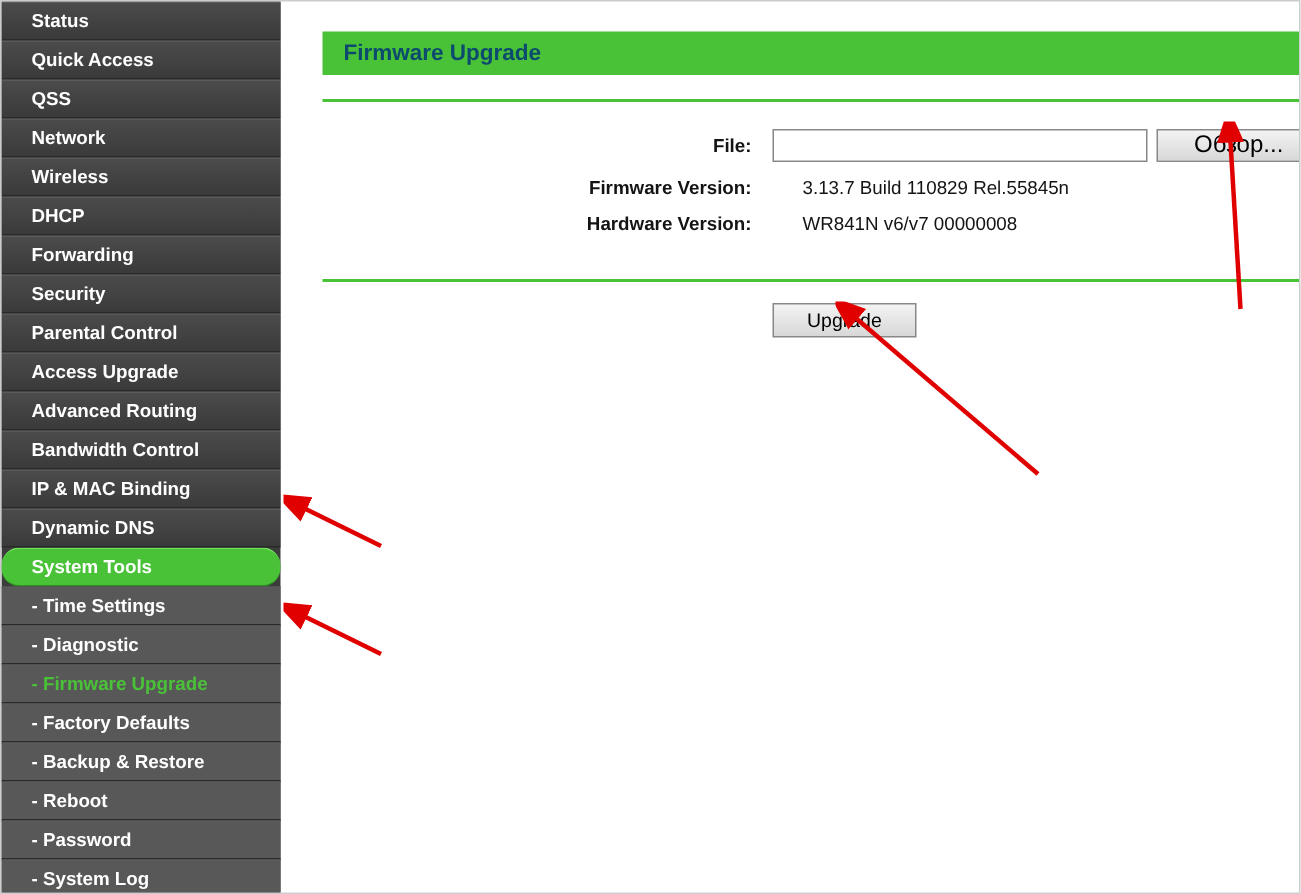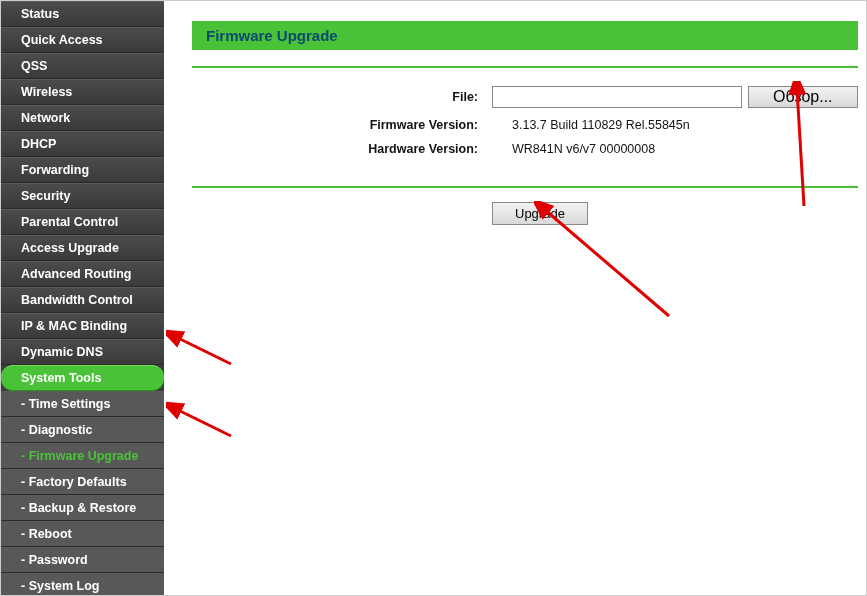--- a/index.html
+++ b/index.html
@@ -11,21 +11,21 @@
     position: relative;
     overflow: hidden;
     border: 1px solid #ccc;
     box-shadow: 4px 4px 8px rgba(0,0,0,0.25);
   }
   .layout {
     display: flex;
     height: 100%;
   }
   .sidebar {
-    width: 163px;
+    width: 186px;
     background: #3c3c3c;
     flex-shrink: 0;
   }
   .sidebar-item {
     display: block;
     width: 100%;
     padding: 5px 10px 5px 20px;
     color: #fff;
     font-size: 12.5px;
     font-weight: bold;
@@ -120,22 +120,22 @@
   .arrow svg { display: block; }
 </style>
 </head>
 <body>
 
 <div class="layout">
   <div class="sidebar">
     <div class="sidebar-item">Status</div>
     <div class="sidebar-item">Quick Access</div>
     <div class="sidebar-item">QSS</div>
+    <div class="sidebar-item">Network</div>
     <div class="sidebar-item">Wireless</div>
-    <div class="sidebar-item">Network</div>
     <div class="sidebar-item">DHCP</div>
     <div class="sidebar-item">Forwarding</div>
     <div class="sidebar-item">Security</div>
     <div class="sidebar-item">Parental Control</div>
     <div class="sidebar-item">Access Upgrade</div>
     <div class="sidebar-item">Advanced Routing</div>
     <div class="sidebar-item">Bandwidth Control</div>
     <div class="sidebar-item">IP &amp; MAC Binding</div>
     <div class="sidebar-item">Dynamic DNS</div>
     <div class="sidebar-item active-section">System Tools</div>

